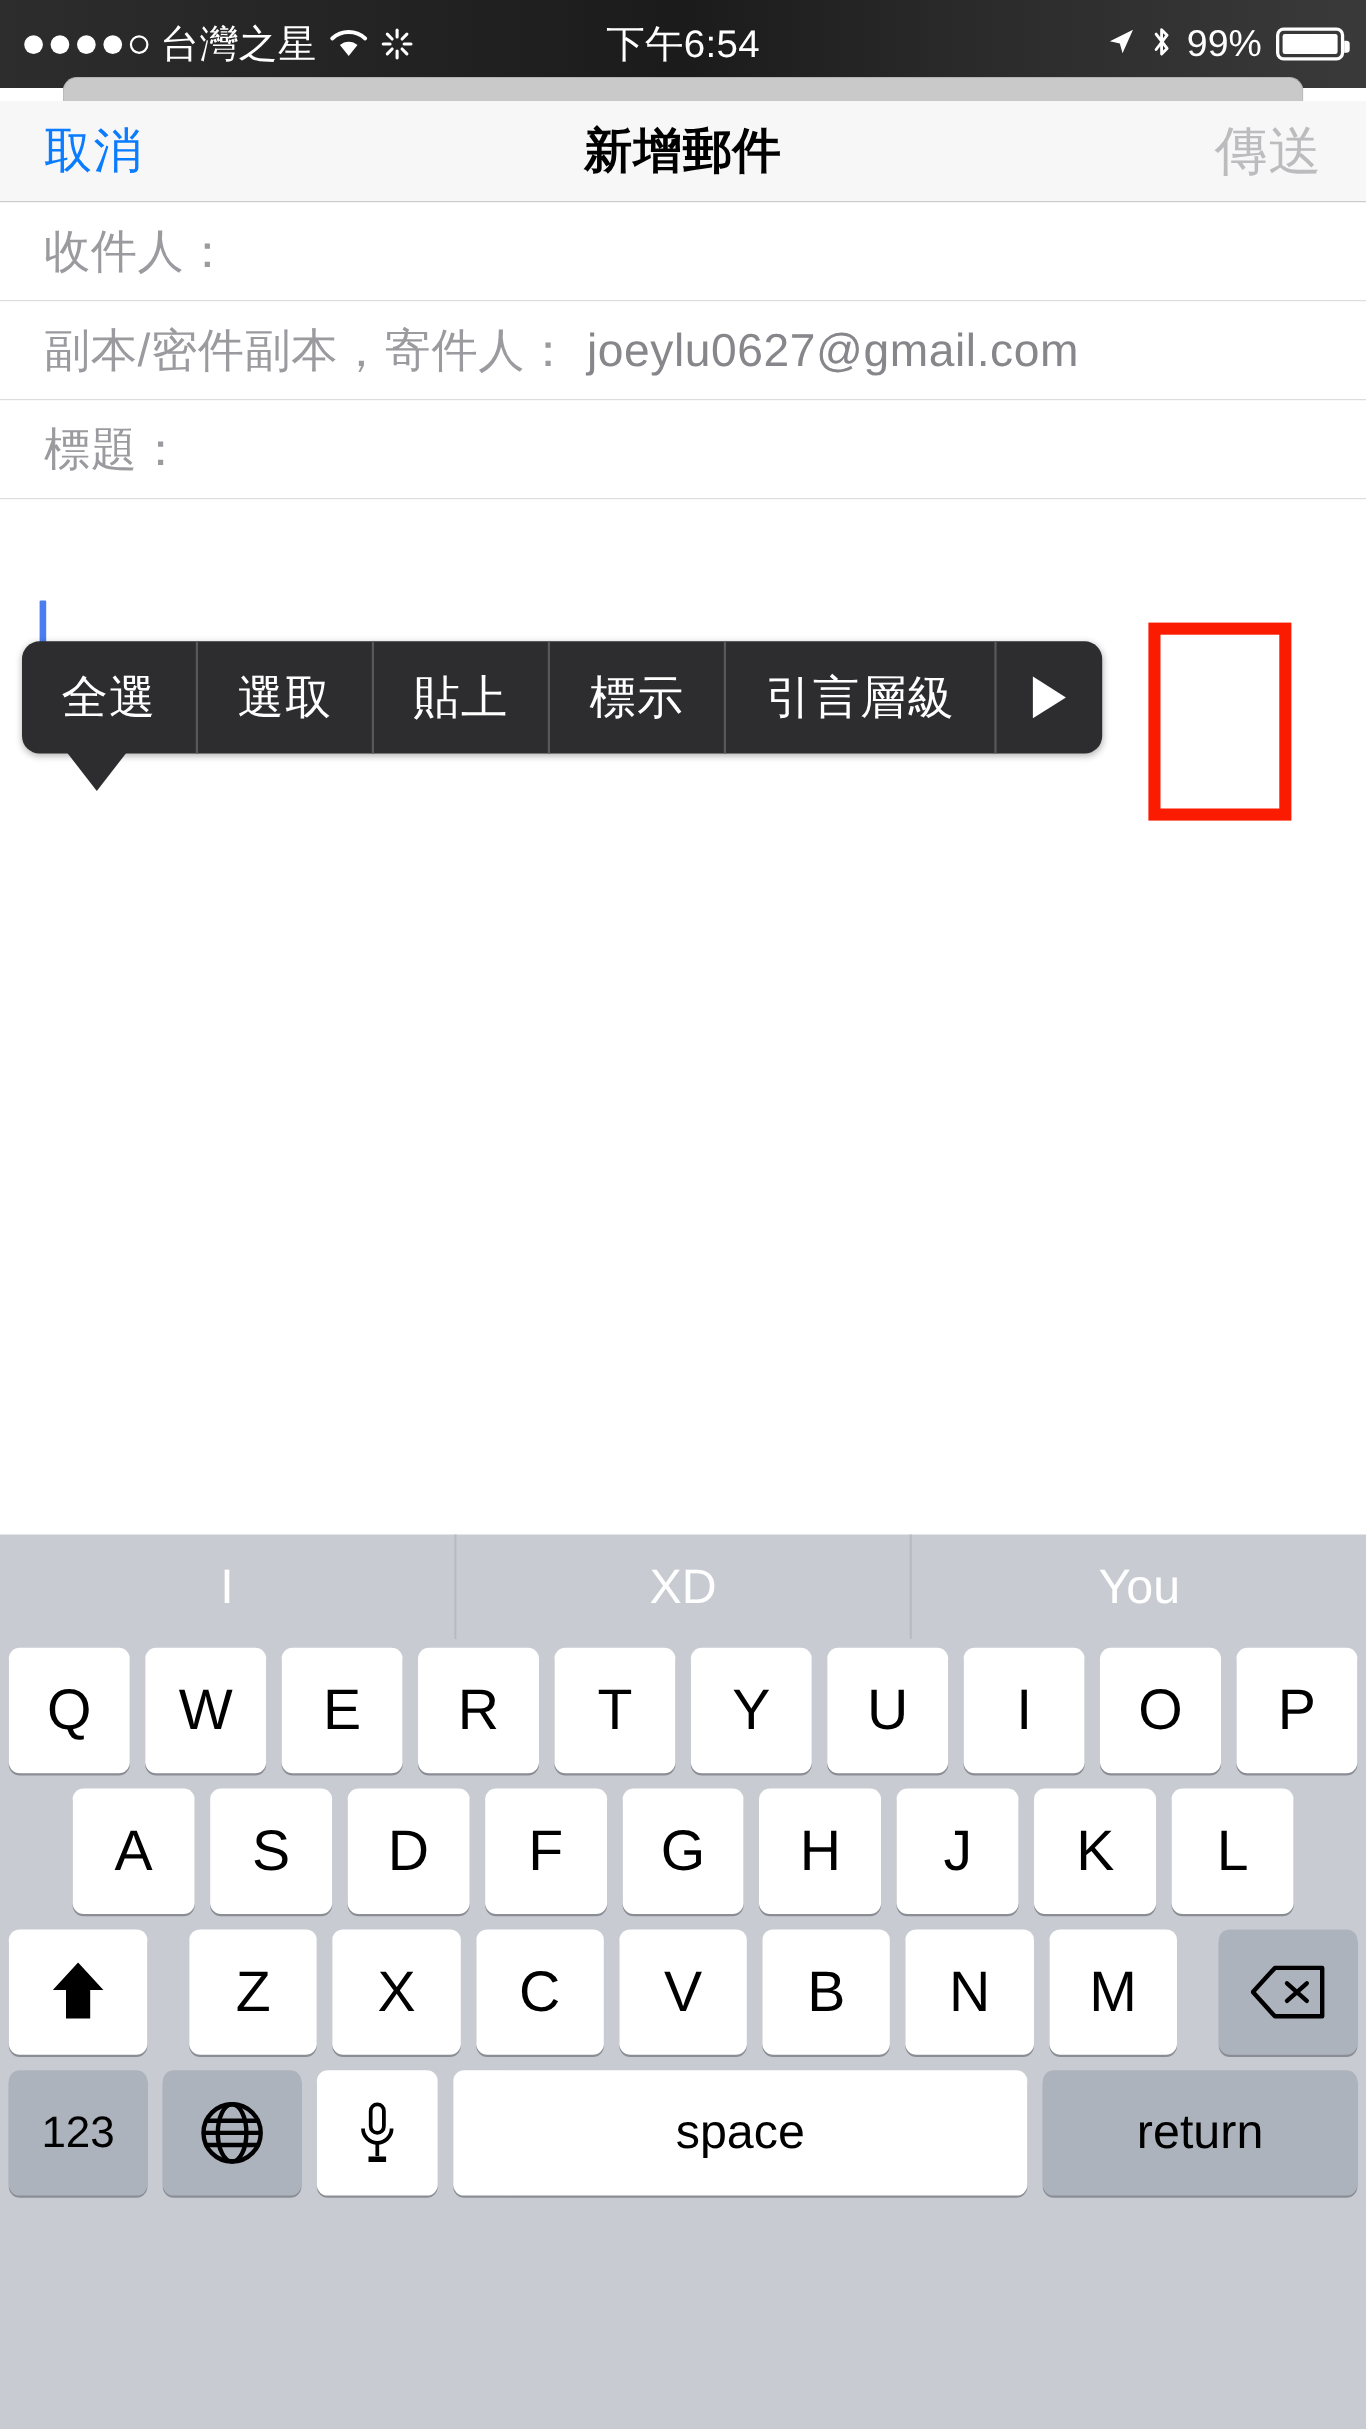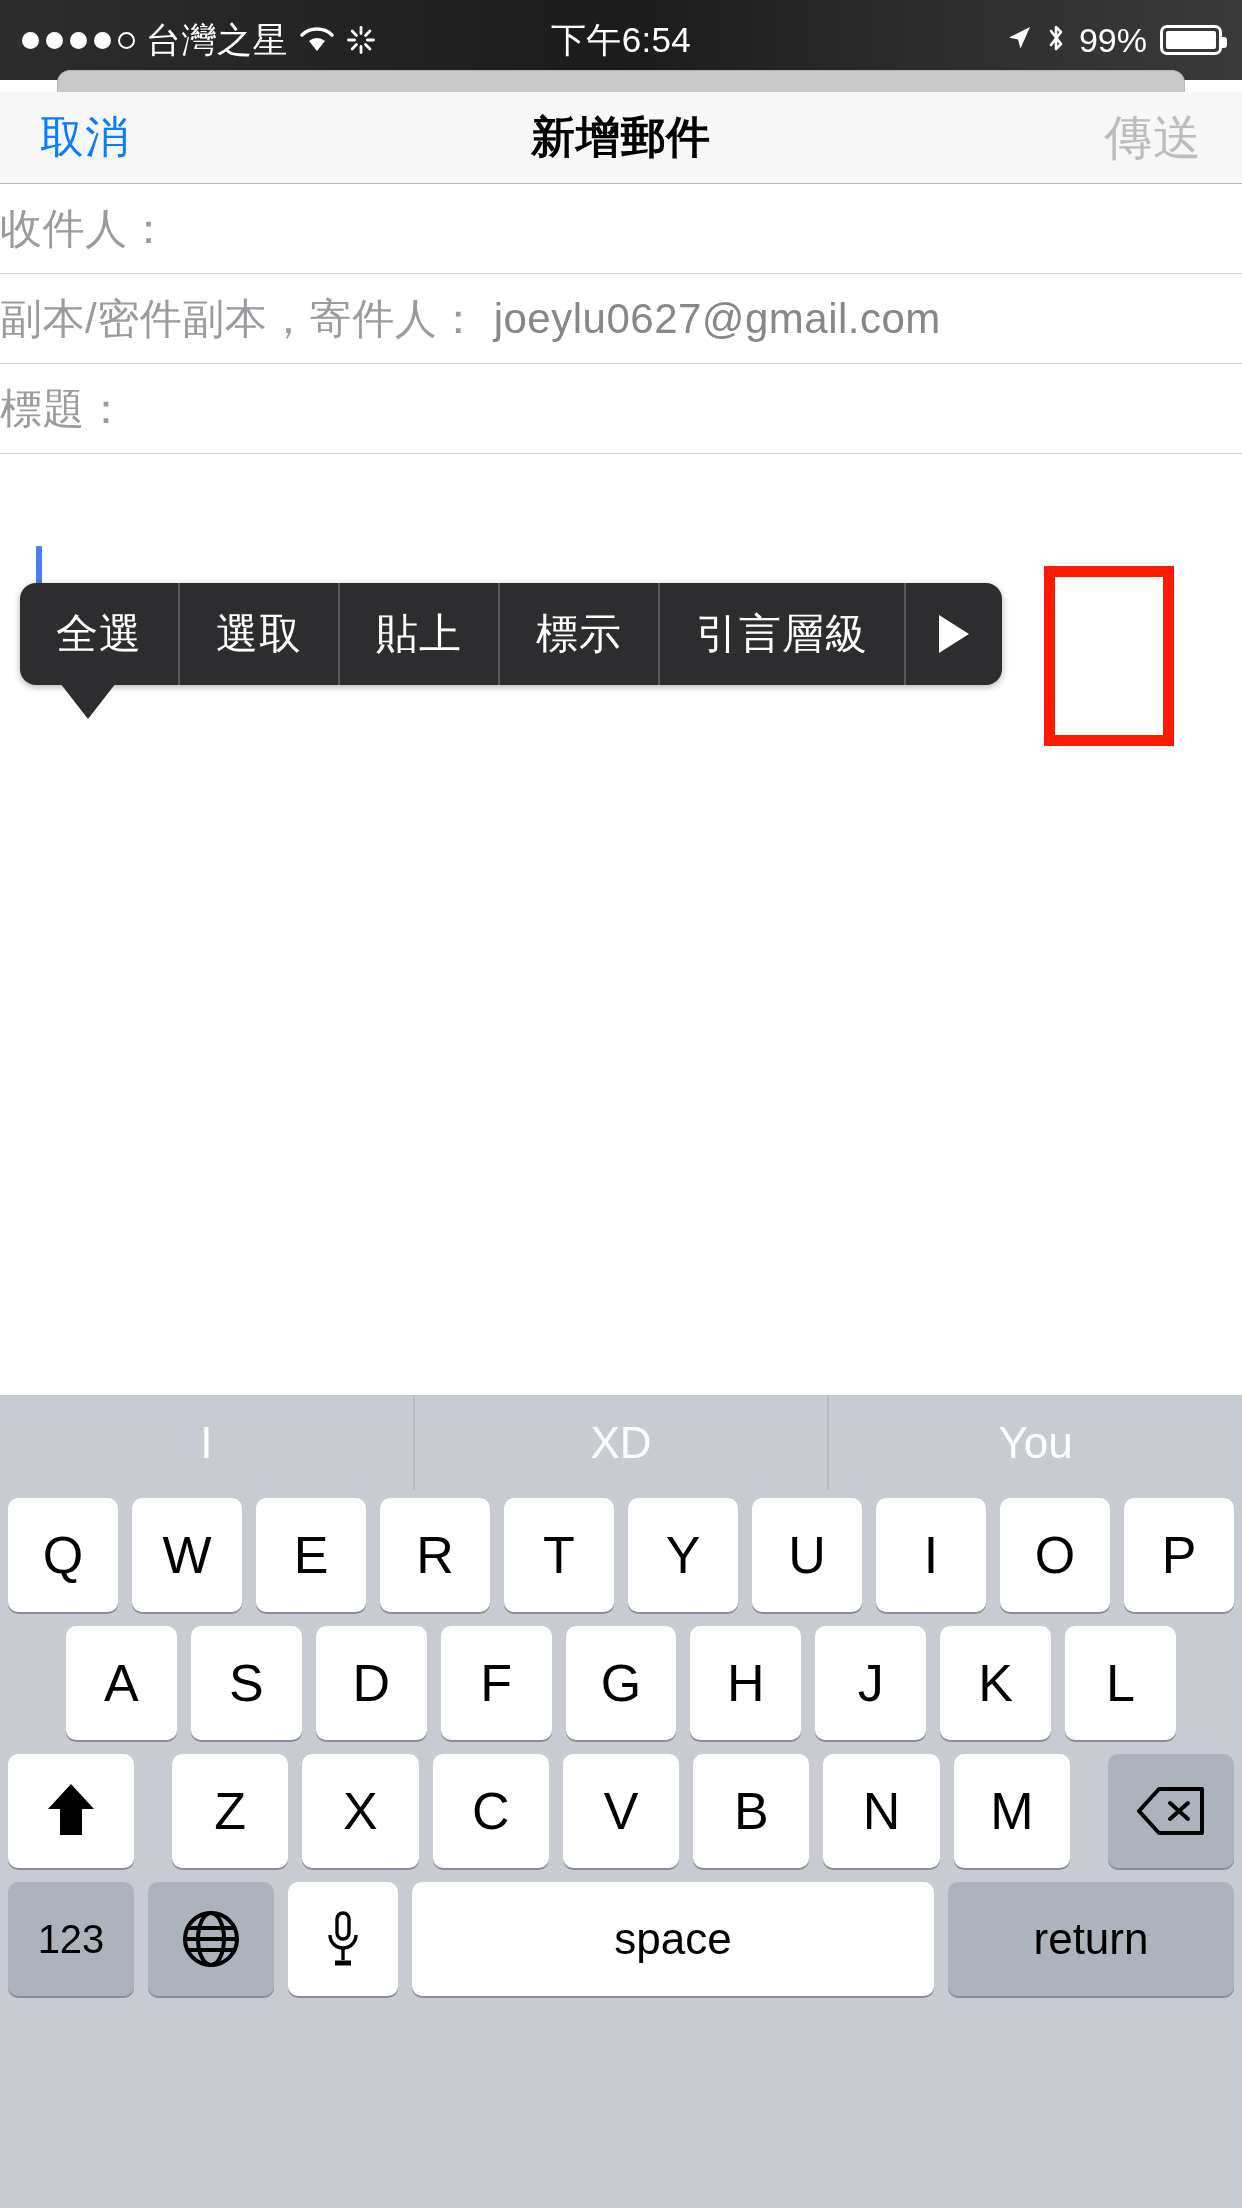--- a/index.html
+++ b/index.html
@@ -62,21 +62,21 @@
     font-size: 44px; font-weight: bold; color: #000; letter-spacing: 1px;
   }
   .nav-send {
     position: absolute; right: 40px; font-size: 48px; color: #bcbcbe; letter-spacing: 1px;
   }
 
   
   .field {
     position: absolute; left: 0; width: 1242px; height: 90px;
     border-bottom: 1px solid #cfcfd1;
-    display: flex; align-items: center; 
+    display: flex; align-items: center; padding-left: 40px;
     background: #fff;
   }
   #field-to  { top: 184px; }
   #field-cc  { top: 274px; }
   #field-sub { top: 364px; }
   .field-label { font-size: 42px; color: #9a9a9f; letter-spacing: 0.5px; white-space: nowrap; }
   .field-value { font-size: 42px; color: #86868b; letter-spacing: 0.5px; margin-left: 14px; white-space: nowrap; }
 
   
   .mailbody { position: absolute; left: 0; top: 454px; width: 1242px; height: 941px; background: #fff; }

